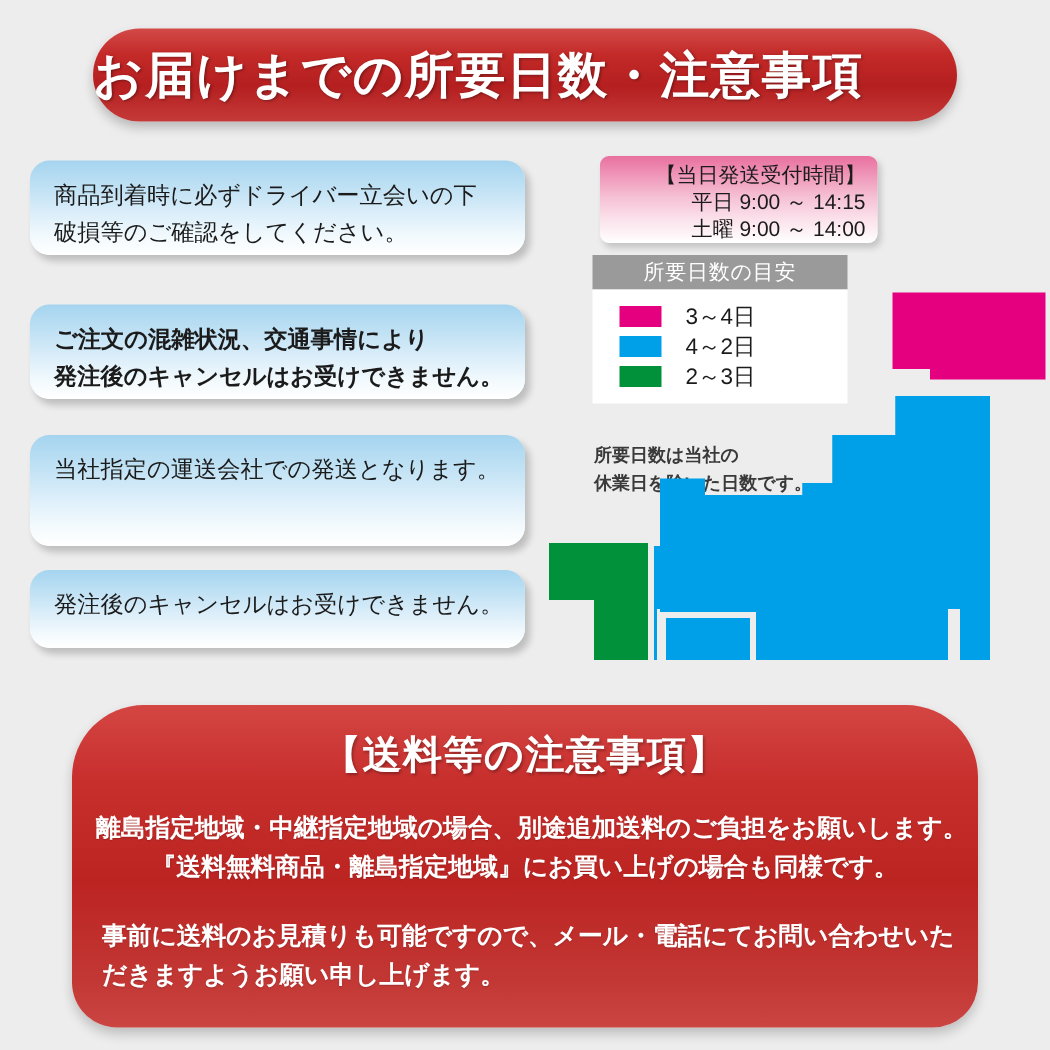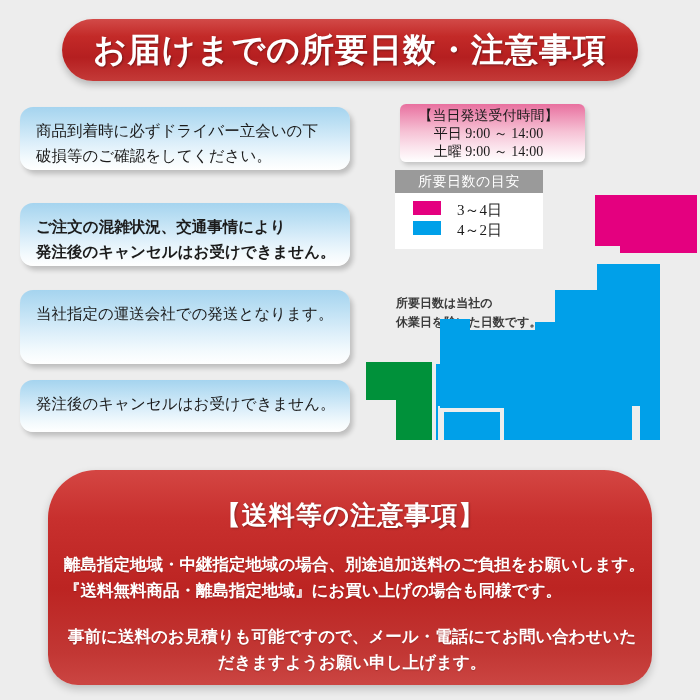--- a/index.html
+++ b/index.html
@@ -20,21 +20,20 @@
     position: absolute;
     left: 62px;
     top: 19px;
     width: 576px;
     height: 62px;
     border-radius: 34px;
     background: linear-gradient(180deg, #d24a48 0%, #c32a28 28%, #b51f20 62%, #c43a38 100%);
     box-shadow: 0 4px 7px rgba(0,0,0,0.22);
     display: flex;
     align-items: center;
-    justify-content: center;
   }
   #header-pill .title {
     color: #ffffff;
     font-size: 33px;
     font-weight: bold;
     letter-spacing: 1px;
     text-shadow: 1px 1px 2px rgba(0,0,0,0.35);
     white-space: nowrap;
   }
 
@@ -65,56 +64,54 @@
     position: absolute;
     left: 400px;
     top: 104px;
     width: 185px;
     height: 58px;
     border-radius: 6px;
     background: linear-gradient(180deg, #e8709f 0%, #ef96b8 22%, #f6c2d5 48%, #fbe3ec 74%, #ffffff 100%);
     box-shadow: 2px 3px 4px rgba(0,0,0,0.17);
     box-sizing: border-box;
     padding: 3px 8px 0 0;
-    text-align: center;
-    font-family: Liberation Serif, serif;
+    text-align: right;
   }
   #hours-box .hrow {
     color: #1b1b1b;
     font-size: 14px;
     line-height: 18px;
     white-space: nowrap;
   }
 
   
   #legend {
     position: absolute;
     left: 395px;
     top: 170px;
-    width: 148px;
+    width: 170px;
   }
   #legend-header {
     height: 23px;
     background: #9a9a9a;
     color: #ffffff;
     font-size: 14px;
     display: flex;
     align-items: center;
     justify-content: center;
     letter-spacing: 0.5px;
   }
   #legend-body {
     background: #ffffff;
     padding: 8px 0 8px 18px;
   }
   .legend-row {
     display: flex;
-    align-items: flex-start;
+    align-items: center;
     height: 20px;
-    font-family: Liberation Serif, serif;
   }
   .legend-swatch {
     width: 28px;
     height: 14px;
     flex: 0 0 auto;
   }
   .legend-label {
     margin-left: 16px;
     font-size: 15px;
     color: #1b1b1b;
@@ -148,45 +145,45 @@
   #footer-panel {
     position: absolute;
     left: 48px;
     top: 470px;
     width: 604px;
     height: 215px;
     border-radius: 48px 48px 30px 30px;
     background: linear-gradient(180deg, #d44643 0%, #c8302e 22%, #bc2422 55%, #c23734 85%, #cb4542 100%);
     box-shadow: 0 4px 8px rgba(0,0,0,0.2);
     box-sizing: border-box;
-    padding-top: 28px;
+    padding-top: 16px;
   }
   #footer-title {
     text-align: center;
     color: #ffffff;
     font-size: 26px;
     font-weight: bold;
     letter-spacing: 1px;
     text-shadow: 1px 1px 2px rgba(0,0,0,0.3);
     margin-bottom: 18px;
   }
   #footer-para-1, #footer-para-2 {
     padding: 0 16px;
   }
   #footer-para-2 { margin-top: 20px; }
   .fline {
     color: #ffffff;
     font-size: 16.5px;
     font-weight: bold;
     line-height: 26px;
-    text-align: left;
+    text-align: center;
     white-space: nowrap;
     text-shadow: 0 1px 1px rgba(0,0,0,0.18);
   }
-  .fline.left { text-align: center; padding-left: 4px; }
+  .fline.left { text-align: left; padding-left: 4px; }
 </style>
 </head>
 <body>
 
 <div id="header-pill">
   <span class="title">お届けまでの所要日数・注意事項</span>
 </div>
 
 <div class="note-box" id="note-1">
   <div class="line">商品到着時に必ずドライバー立会いの下</div>
@@ -201,35 +198,39 @@
 <div class="note-box" id="note-3">
   <div class="line">当社指定の運送会社での発送となります。</div>
 </div>
 
 <div class="note-box" id="note-4">
   <div class="line">発注後のキャンセルはお受けできません。</div>
 </div>
 
 <div id="hours-box">
   <div class="hrow">【当日発送受付時間】</div>
-  <div class="hrow">平日 9:00 ～ 14:00</div>
+  <div class="hrow">平日 9:00 ～ 14:15</div>
   <div class="hrow">土曜 9:00 ～ 14:00</div>
 </div>
 
 <div id="legend">
   <div id="legend-header">所要日数の目安</div>
   <div id="legend-body">
     <div class="legend-row">
       <span class="legend-swatch" style="background:#e4007f"></span>
       <span class="legend-label">3～4日</span>
     </div>
     <div class="legend-row">
       <span class="legend-swatch" style="background:#00a0e9"></span>
       <span class="legend-label">4～2日</span>
     </div>
+    <div class="legend-row">
+      <span class="legend-swatch" style="background:#00913a"></span>
+      <span class="legend-label">2～3日</span>
+    </div>
   </div>
 </div>
 
 <div id="legend-note">
   <div class="nline">所要日数は当社の</div>
   <div class="nline">休業日を除いた日数です。</div>
 </div>
 
 <svg id="map" viewBox="0 0 700 700">
 

